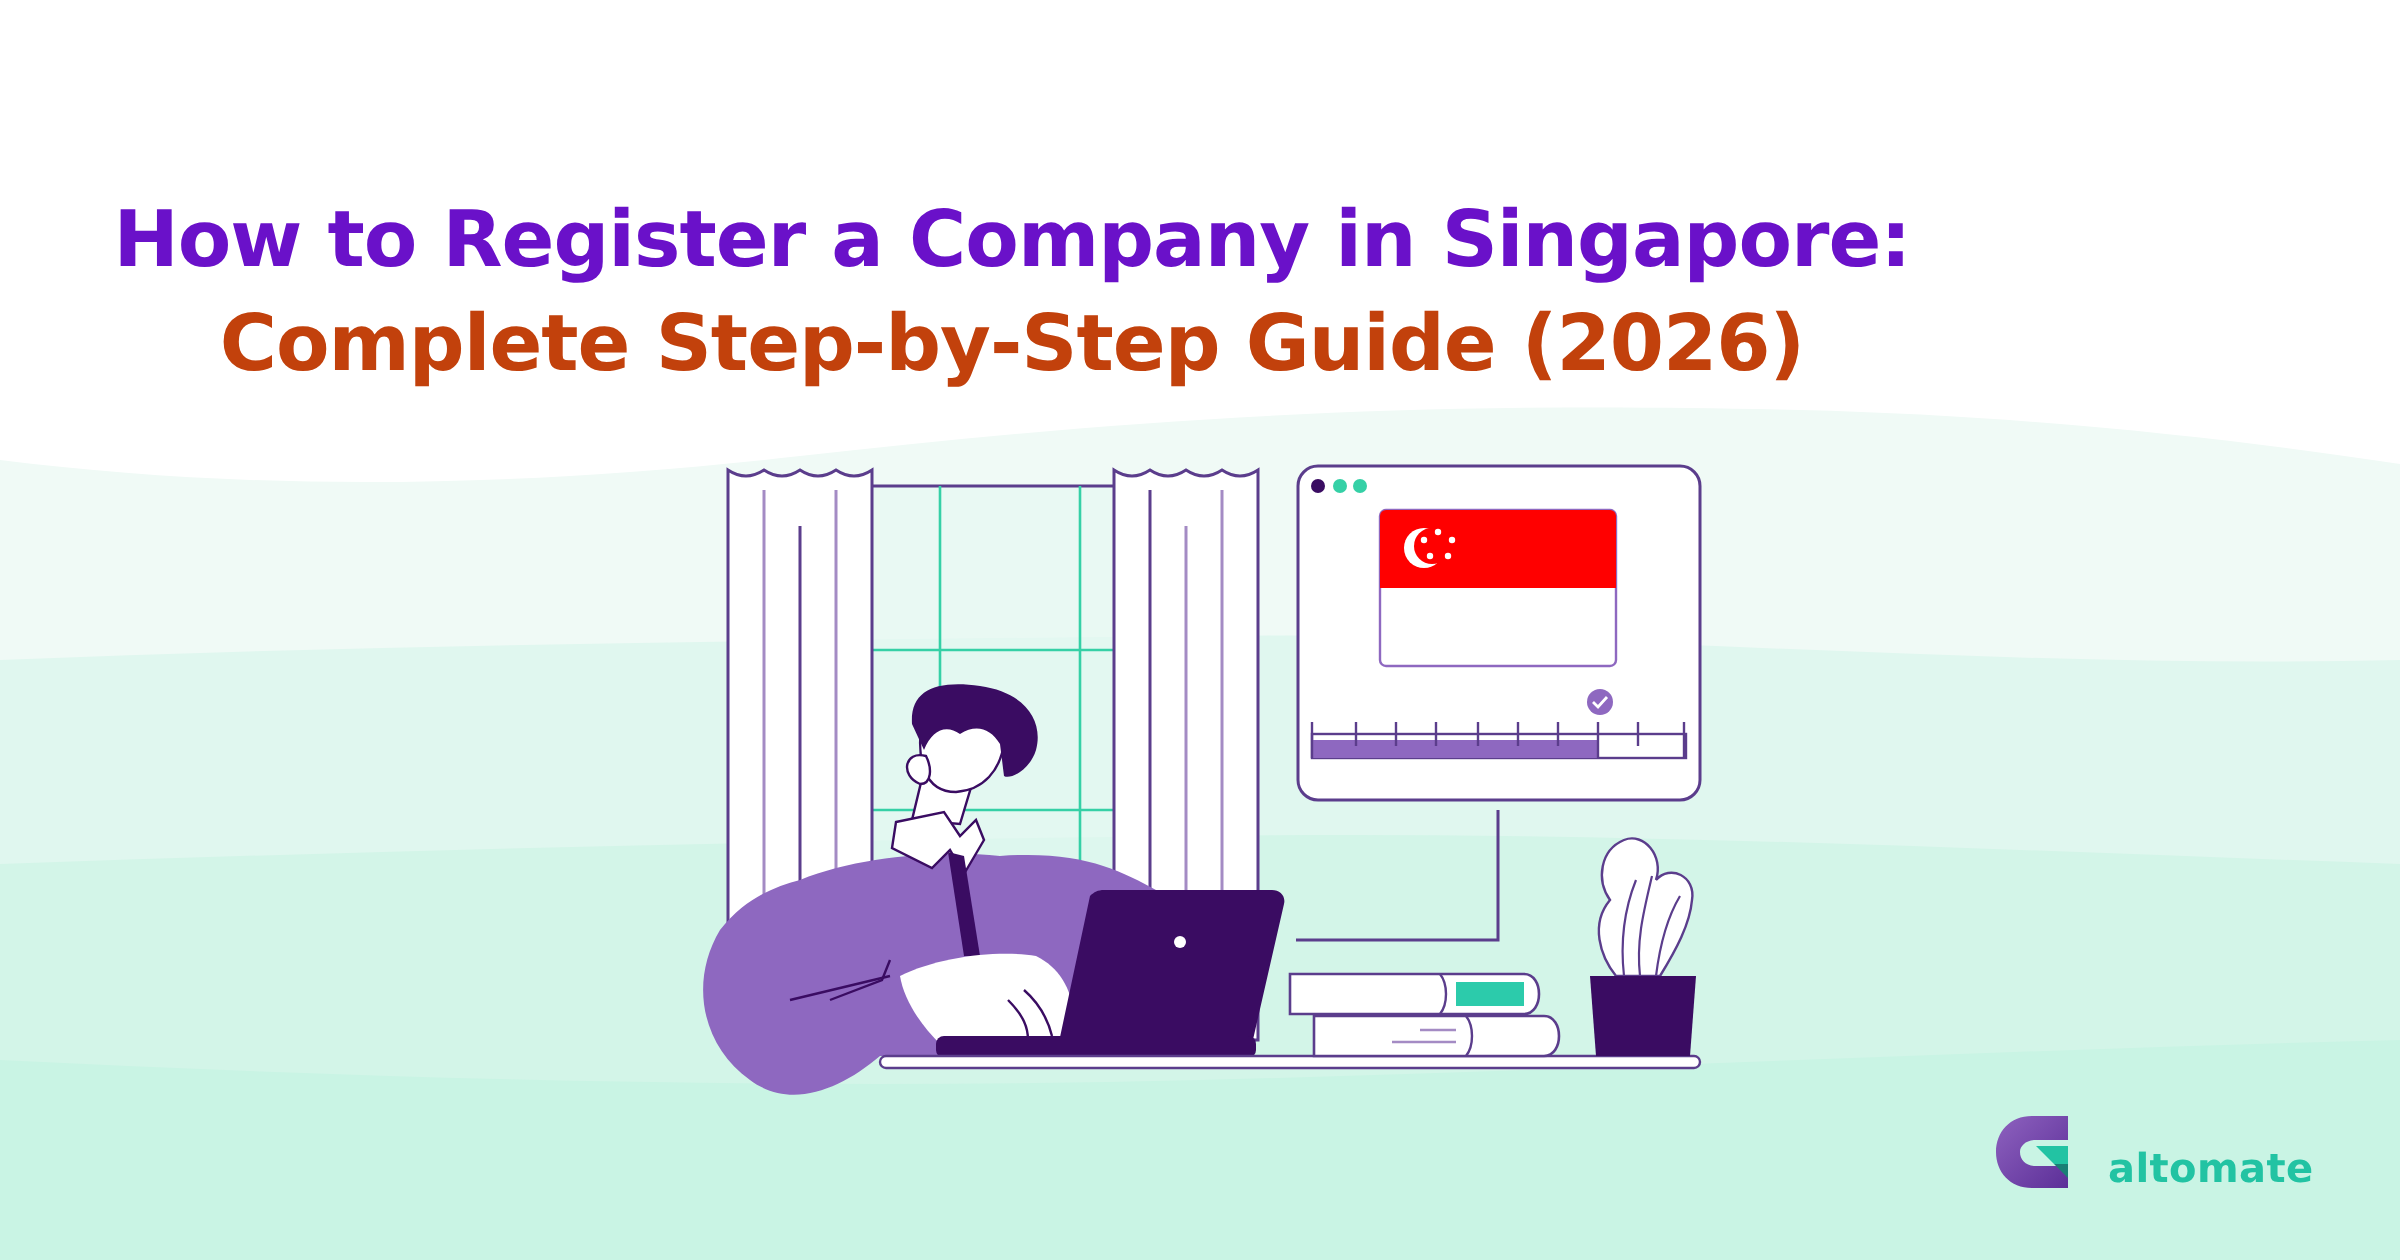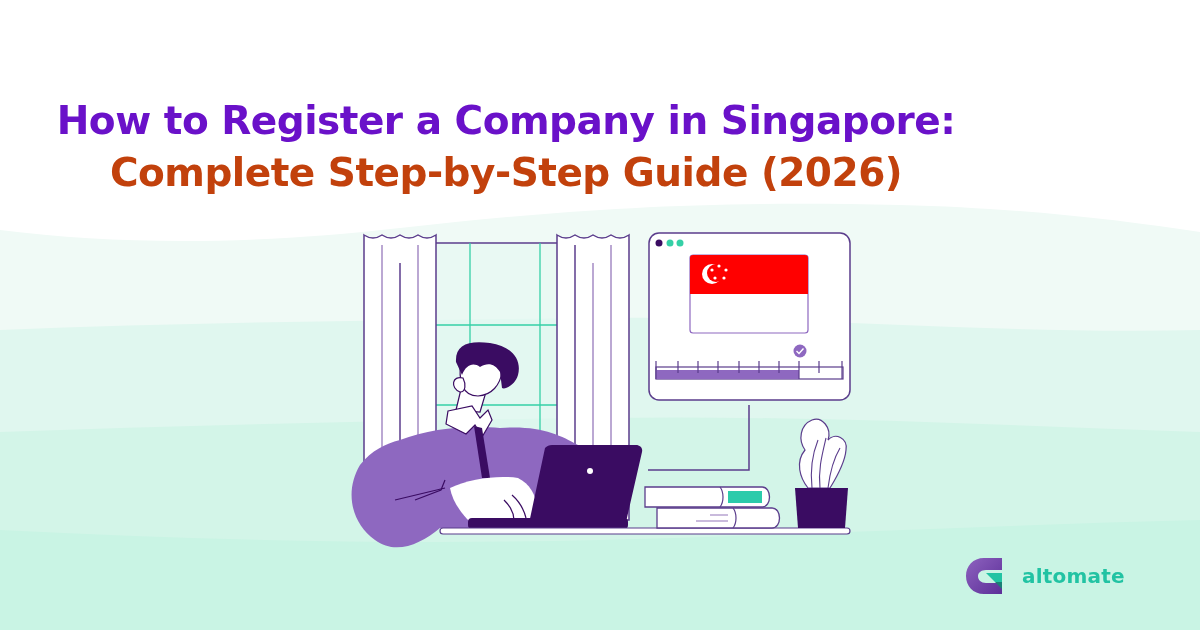--- a/index.html
+++ b/index.html
@@ -17,22 +17,22 @@
       font-weight: bold;
       font-size: 39px;
       line-height: 52px;
       letter-spacing: -0.5px;
       white-space: nowrap;
     }
     .title-line.l1 { color: #6a11c9; }
     .title-line.l2 { color: #c2410c; }
     .illus { position: absolute; left: 0; top: 0; width: 1200px; height: 630px; }
     .brand {
-      position: absolute; left: 964px; top: 556px; height: 40px;
-      display: flex; align-items: center;
+      position: absolute; left: 996px; top: 556px; height: 40px;
+      display: flex; align-items: flex-end;
     }
     .brand-mark { width: 40px; height: 40px; }
     .brand-name {
       margin-left: 18px;
       font-family: "DejaVu Sans", sans-serif;
       font-weight: bold;
       font-size: 20px;
       color: #22c3a3;
       letter-spacing: 0.2px;
     }

